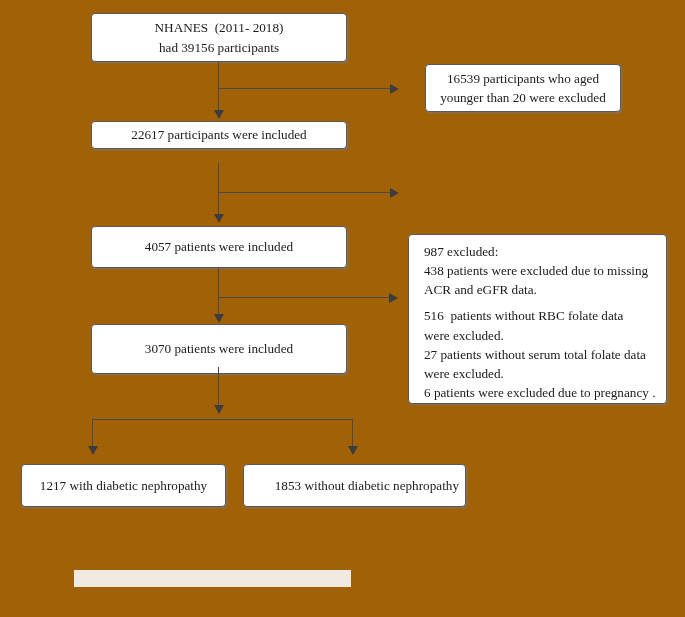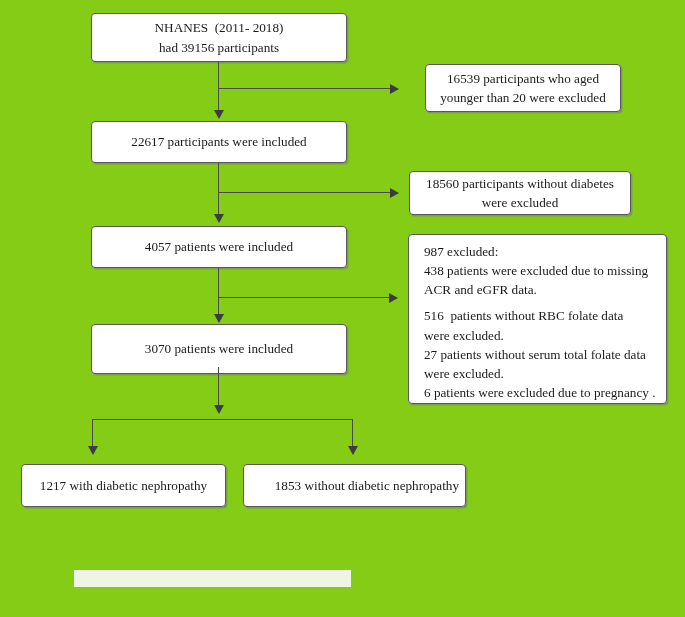--- a/index.html
+++ b/index.html
@@ -9,21 +9,21 @@
     background: #ffffff;
   }
   body {
     font-family: "Liberation Serif", "DejaVu Serif", serif;
     color: #1a1a1a;
   }
   #canvas {
     position: relative;
     width: 685px;
     height: 617px;
-    background: #84cc16;
+    background: #a16207;
     overflow: hidden;
   }
   
   .node {
     position: absolute;
     box-sizing: border-box;
     border: 1.2px solid #58585a;
     border-radius: 4px;
     background: #ffffff;
     box-shadow: 1.5px 1.5px 0 0 rgba(120,120,124,0.55);
@@ -99,35 +99,29 @@
   <div class="hline" style="left:218px; top:88px; width:174px;"></div>
   <div class="arrow-right" style="left:390px; top:83.5px;"></div>
 
   <div class="node" style="left:409px; top:64px; width:196px; height:48px;margin-left:16px;">
     <span class="txt">
       <span class="line-blk">16539 participants who aged</span>
       <span class="line-blk">younger than 20 were excluded</span>
     </span>
   </div>
 
-  <div class="node" style="left:91px; top:121px; width:256px; height:42px;">
+  <div class="node" style="left:91px; top:121px; width:256px; height:28px;">
     <span class="txt">22617 participants were included</span>
   </div>
 
   <div class="vline" style="left:218px; top:163px; height:55px;"></div>
   <div class="arrow-down" style="left:213.5px; top:214px;"></div>
   <div class="hline" style="left:218px; top:192px; width:174px;"></div>
   <div class="arrow-right" style="left:390px; top:187.5px;"></div>
 
-  <div class="node" style="left:409px; top:171px; width:222px; height:44px;">
-    <span class="txt">
-      <span class="line-blk">18560 participants without diabetes</span>
-      <span class="line-blk">were excluded</span>
-    </span>
-  </div>
 
   <div class="node" style="left:91px; top:226px; width:256px; height:42px;">
     <span class="txt">4057 patients were included</span>
   </div>
 
   <div class="vline" style="left:218px; top:268px; height:50px;"></div>
   <div class="arrow-down" style="left:213.5px; top:314px;"></div>
   <div class="hline" style="left:218px; top:297px; width:173px;"></div>
   <div class="arrow-right" style="left:389px; top:292.5px;"></div>
 

